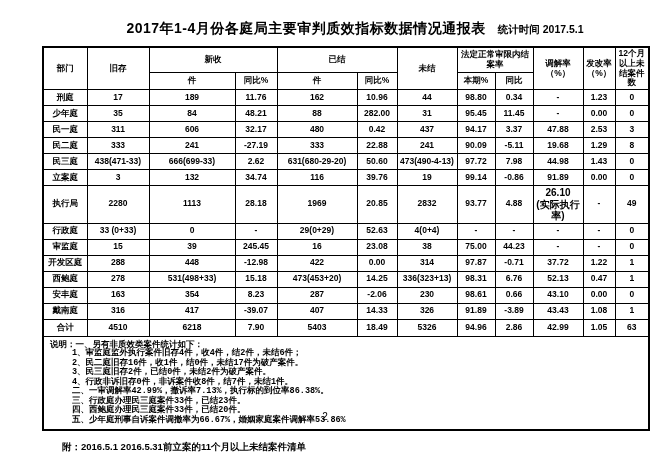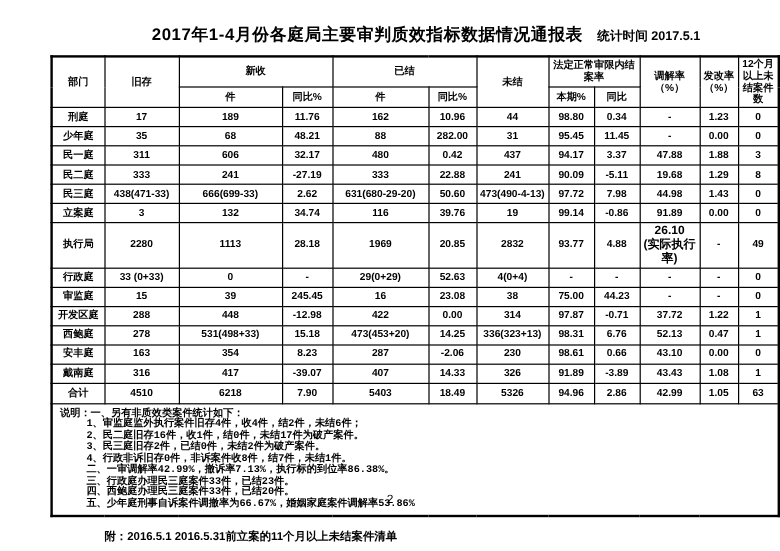--- a/index.html
+++ b/index.html
@@ -34,21 +34,21 @@
   tbody tr.total-row td { height:17px;margin-left:32px; }
   td.small-note-cell { font-size:10px; line-height:1.05; }
   tfoot td.notes-cell {
     text-align:left; vertical-align:top;
     padding:3px 4px 4px 6px; height:84px;
     font-size:8.5px; line-height:1.12;
   }
   .note-line { white-space:nowrap; }
   .note-line.lvl1 { padding-left:22px;font-family:Liberation Mono, monospace; }
   .bottom-row {
-    margin-left:87px; margin-top:10px;
+    margin-left:62px; margin-top:10px;
     font-size:9.5px; font-weight:bold;
   }
   .page-num {
     position:absolute; left:0; right:0; bottom:4px;
     text-align:center; font-size:10px; font-weight:normal;
   }
 </style>
 </head>
 <body>
 
@@ -106,21 +106,21 @@
           <td>44</td>
           <td>98.80</td>
           <td>0.34</td>
           <td>-</td>
           <td>1.23</td>
           <td>0</td>
         </tr>
         <tr>
           <td>少年庭</td>
           <td>35</td>
-          <td>68</td>
+          <td>84</td>
           <td>48.21</td>
           <td>88</td>
           <td>282.00</td>
           <td>31</td>
           <td>95.45</td>
           <td>11.45</td>
           <td>-</td>
           <td>0.00</td>
           <td>0</td>
         </tr>
@@ -128,21 +128,21 @@
           <td>民一庭</td>
           <td>311</td>
           <td>606</td>
           <td>32.17</td>
           <td>480</td>
           <td>0.42</td>
           <td>437</td>
           <td>94.17</td>
           <td>3.37</td>
           <td>47.88</td>
-          <td>1.88</td>
+          <td>2.53</td>
           <td>3</td>
         </tr>
         <tr>
           <td>民二庭</td>
           <td>333</td>
           <td>241</td>
           <td>-27.19</td>
           <td>333</td>
           <td>22.88</td>
           <td>241</td>

